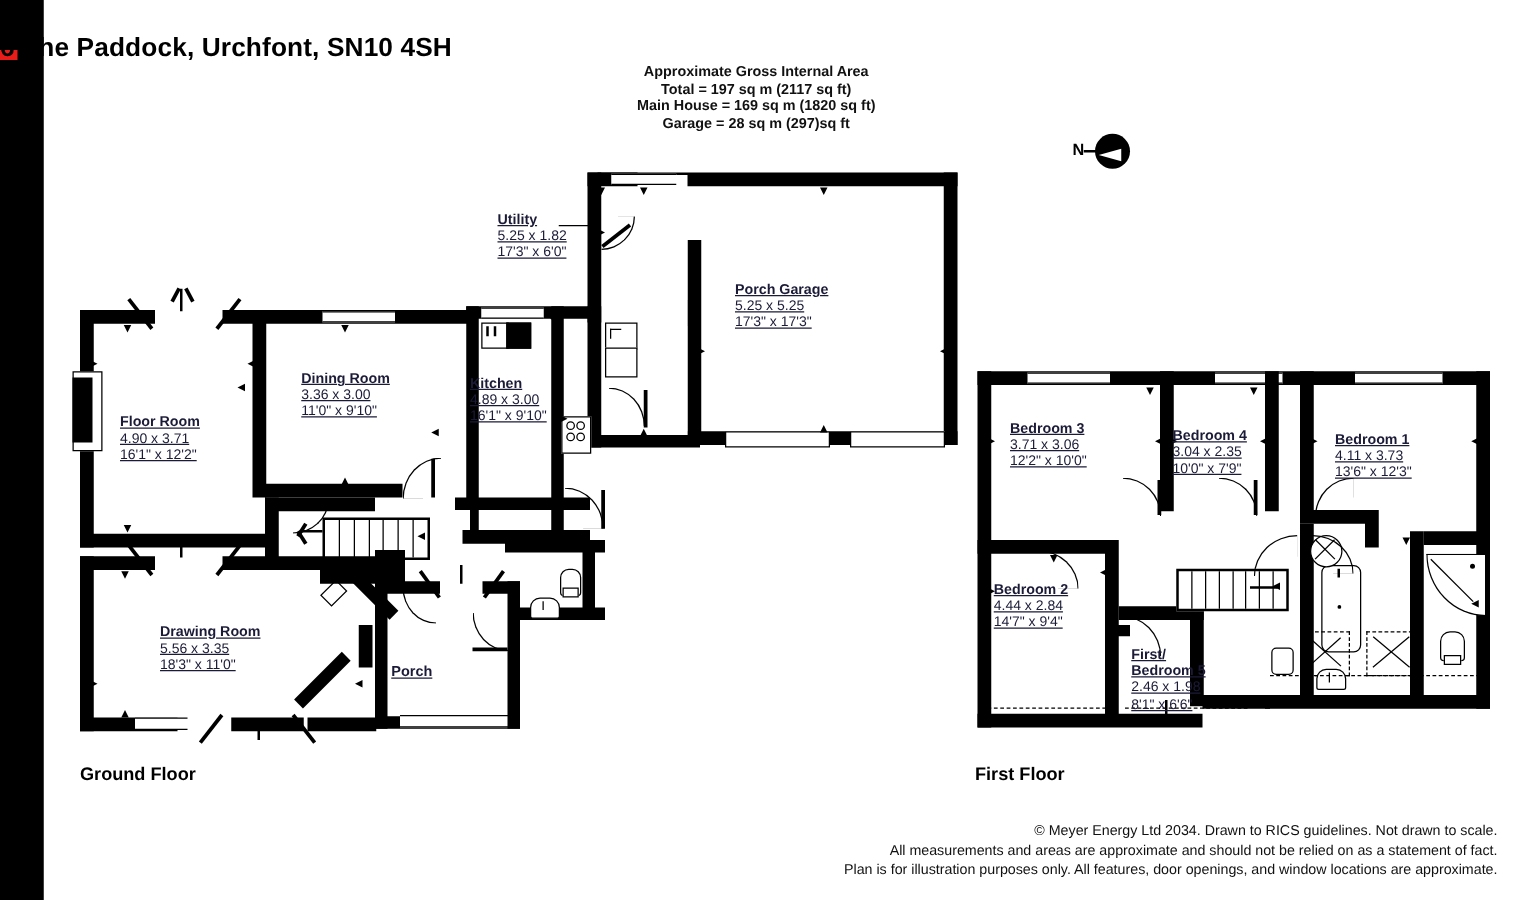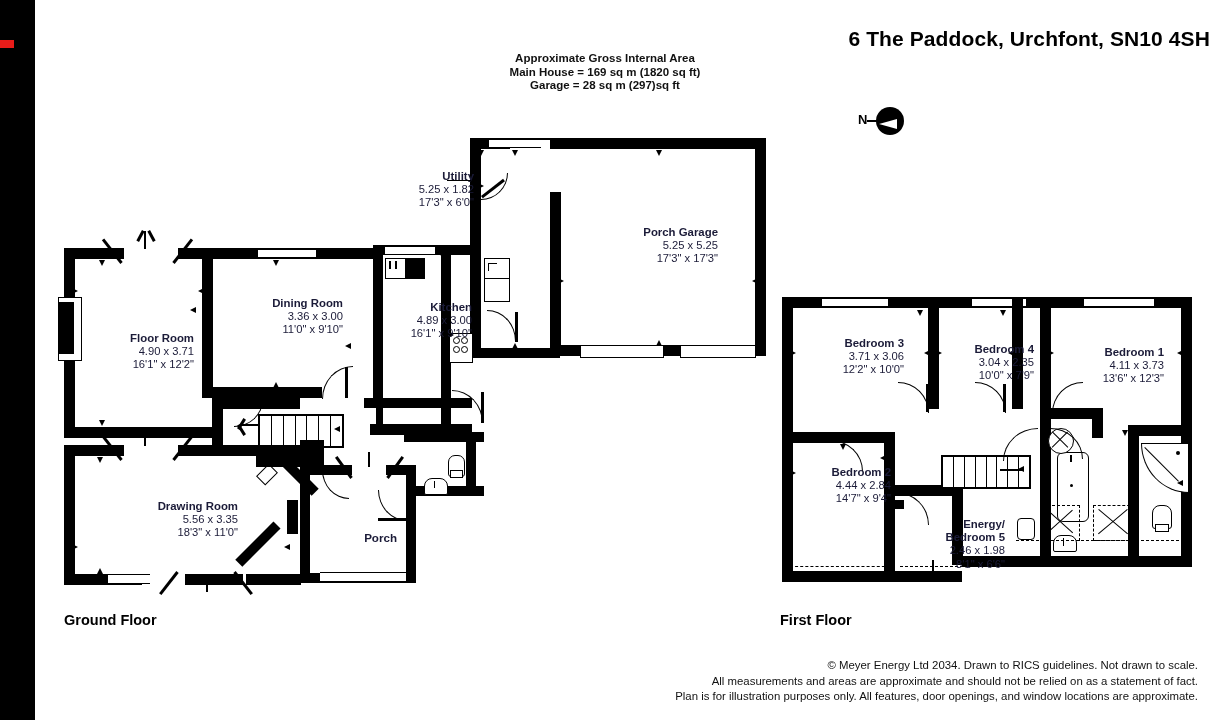--- a/index.html
+++ b/index.html
@@ -5,30 +5,30 @@
   html,body{margin:0;padding:0;background:#ffffff;}
   body{width:1210px;height:720px;overflow:hidden;
        font-family:"Liberation Sans", sans-serif;color:#1a1a2e;}
   #stage{position:relative;width:1210px;height:720px;background:#fff;}
 
   
   .edge-band{position:absolute;left:0;top:0;width:35px;height:720px;background:#000;}
   .edge-mark{position:absolute;left:0;top:40px;width:14px;height:8px;background:#e81c19;}
 
   
-  .title{position:absolute;left:0;top:27px;width:1210px;text-align:right;
+  .title{position:absolute;left:0;top:27px;width:1210px;text-align:left;
          font-size:21px;font-weight:bold;letter-spacing:.1px;color:#000;}
   .areablock{position:absolute;left:0;top:52px;width:1210px;text-align:center;
              font-size:11.5px;font-weight:bold;line-height:13.6px;color:#111;}
   .floor-label{position:absolute;font-size:14.5px;font-weight:bold;color:#000;}
   .footer{position:absolute;left:0;top:658px;width:1198px;text-align:right;
           font-size:11.4px;line-height:15.6px;color:#111;}
 
-  .rl{position:absolute;text-align:right;font-size:11px;line-height:13.2px;
-      color:#1b1b38;white-space:nowrap;}
+  .rl{position:absolute;text-align:left;font-size:11px;line-height:13.2px;
+      color:#1b1b38;white-space:nowrap;text-decoration:underline;}
   .rl b{font-weight:bold;font-size:11.4px;display:block;}
   .rl .d{font-size:11.2px;display:block;}
   .rl.solo b{font-size:11.6px;}
 
   
   .w{position:absolute;background:#000;}          
   .room{position:absolute;background:#fff;}       
   .win{position:absolute;background:#fff;border-top:1.6px solid #000;
        border-bottom:1.6px solid #000;}
   .winv{position:absolute;background:#fff;border-left:1.6px solid #000;
@@ -79,20 +79,21 @@
 <body>
 
 <div id="stage">
 
   <div class="edge-band"></div>
   <div class="edge-mark"></div>
 
   <div class="title">6 The Paddock, Urchfont, SN10 4SH</div>
   <div class="areablock">
     <div>Approximate Gross Internal Area</div>
+    <div>Total = 197 sq m (2117 sq ft)</div>
     <div>Main House = 169 sq m (1820 sq ft)</div>
     <div>Garage = 28 sq m (297)sq ft</div>
   </div>
 
   <div class="compass" style="left:858px;top:107px;width:50px;height:30px;">
     <div class="n">N</div>
     <div class="disc"></div>
     <div style="position:absolute;left:21px;top:12px;width:0;height:0;
                 border-top:5px solid transparent;border-bottom:5px solid transparent;
                 border-right:18px solid #fff;"></div>
@@ -421,21 +422,21 @@
     <b>Bedroom 1</b>
     <span class="d">4.11 x 3.73</span>
     <span class="d">13'6" x 12'3"</span>
   </div>
   <div class="rl" style="left:795px;top:466px;width:96px;">
     <b>Bedroom 2</b>
     <span class="d">4.44 x 2.84</span>
     <span class="d">14'7" x 9'4"</span>
   </div>
   <div class="rl" style="left:905px;top:518px;width:100px;">
-    <b>Energy/</b>
+    <b>First/</b>
     <b>Bedroom 5</b>
     <span class="d">2.46 x 1.98</span>
     <span class="d">8'1" x 6'6"</span>
   </div>
 
   <div class="floor-label" style="left:780px;top:612px;">First Floor</div>
 
   <div class="footer">
     <div>© Meyer Energy Ltd 2034. Drawn to RICS guidelines.  Not drawn to scale.</div>
     <div>All measurements and areas are approximate and should not be relied on as a statement of fact.</div>

